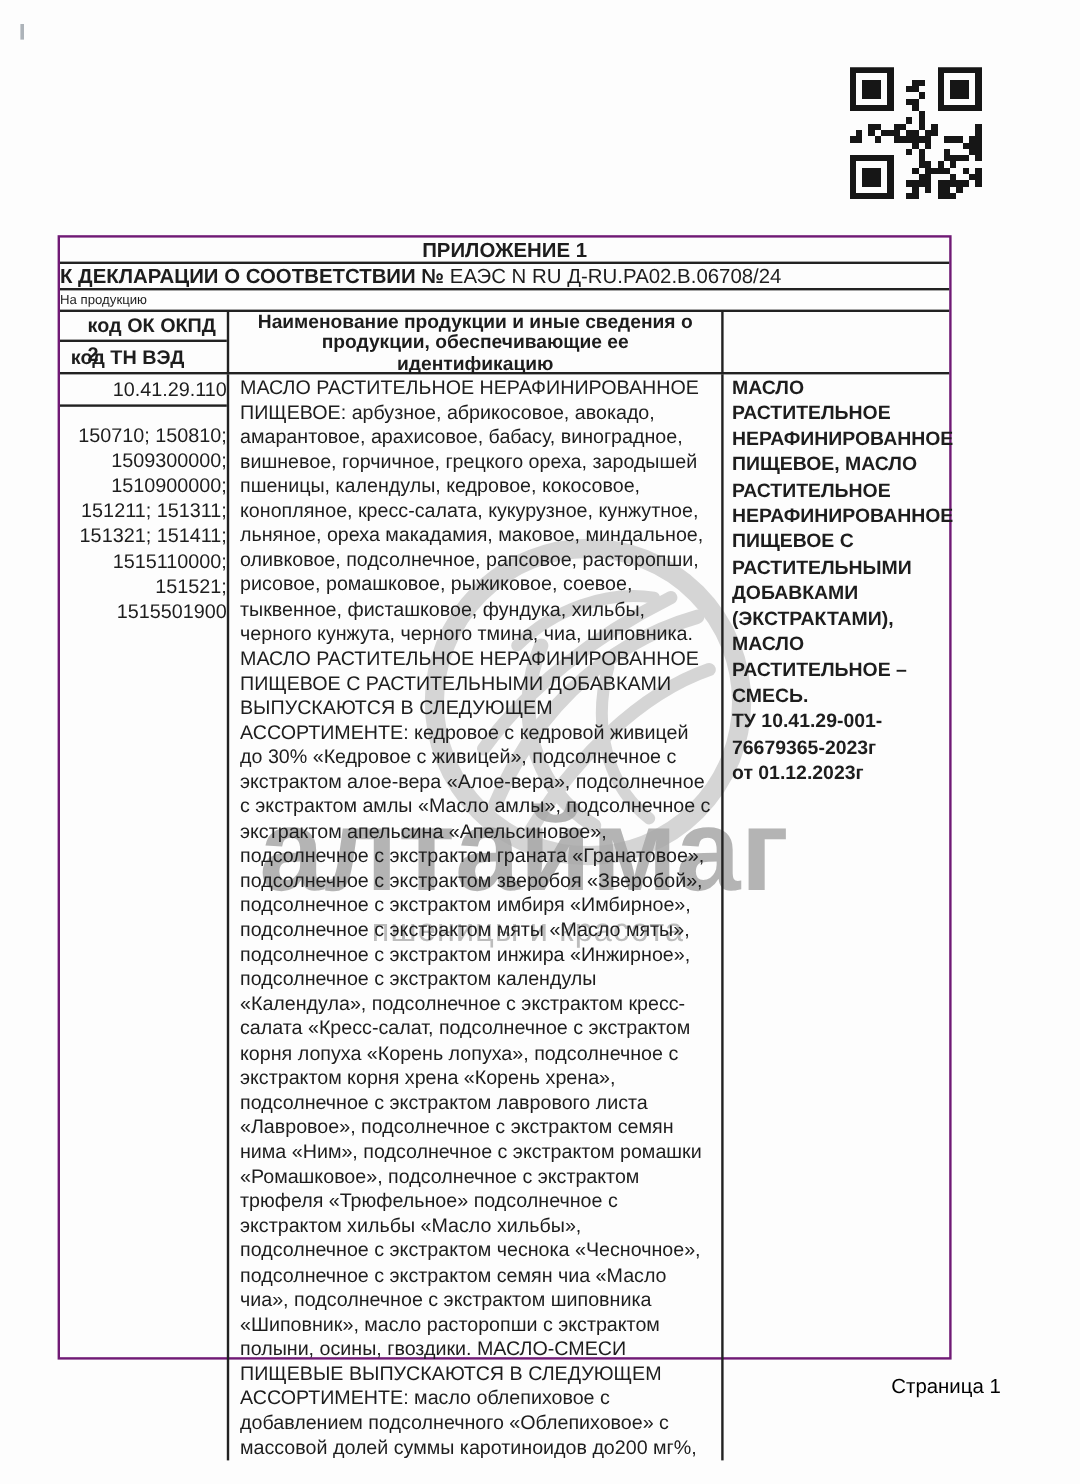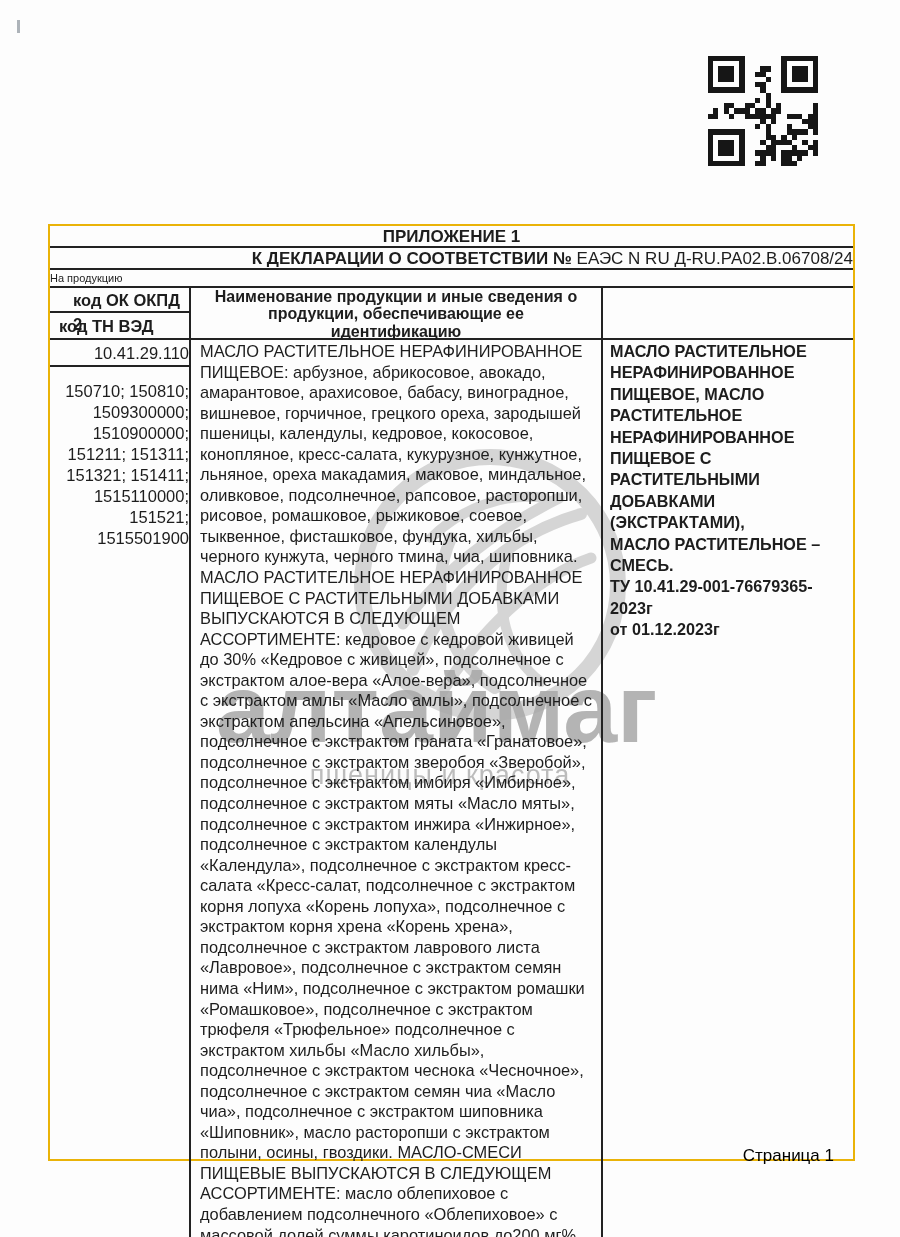--- a/index.html
+++ b/index.html
@@ -25,25 +25,25 @@
     font-size:97px;font-weight:bold;line-height:1;
     color:#a8a8a8;opacity:.85;letter-spacing:0px;white-space:nowrap;
   }
   .wm-subtitle{
     position:absolute;left:290px;top:760px;width:300px;z-index:1;
     text-align:center;font-size:27px;color:#bcbcbc;letter-spacing:1px;white-space:nowrap;
   }
 
   
   .doc-table{
-    position:absolute;left:48px;top:196px;width:807px;z-index:2;
-    border:2px solid #eab308;box-sizing:border-box;background:transparent;margin-top:28px;
+    position:absolute;left:48px;top:196px;width:745px;z-index:2;
+    border:2px solid #701a75;box-sizing:border-box;background:transparent;
   }
   .t-row1{height:20px;border-bottom:2px solid #222;text-align:center;font-weight:bold;font-size:17px;line-height:21px;}
-  .t-row2{height:20px;border-bottom:2px solid #222;text-align:right;font-size:17px;line-height:21px;}
+  .t-row2{height:20px;border-bottom:2px solid #222;text-align:left;font-size:17px;line-height:21px;}
   .t-row2 .lbl{font-weight:bold;}
   .t-row3{height:16px;border-bottom:2px solid #222;text-align:left;font-size:11px;line-height:17px;}
 
   .t-head{display:grid;grid-template-columns:141px 412px auto;border-bottom:2px solid #222;height:50px;}
   .h-col1{border-right:2px solid #222;font-weight:bold;font-size:16.5px;}
   .h-col1 .c1a{height:23px;border-bottom:2px solid #222;padding-left:23px;line-height:24px;}
   .h-col1 .c1b{height:25px;padding-left:9px;line-height:26px;}
   .h-col2{border-right:2px solid #222;font-weight:bold;font-size:16px;line-height:17.3px;
           display:flex;align-items:center;justify-content:center;text-align:center;padding:0 14px;}
   .h-col3{font-weight:bold;font-size:16.5px;line-height:17.3px;

